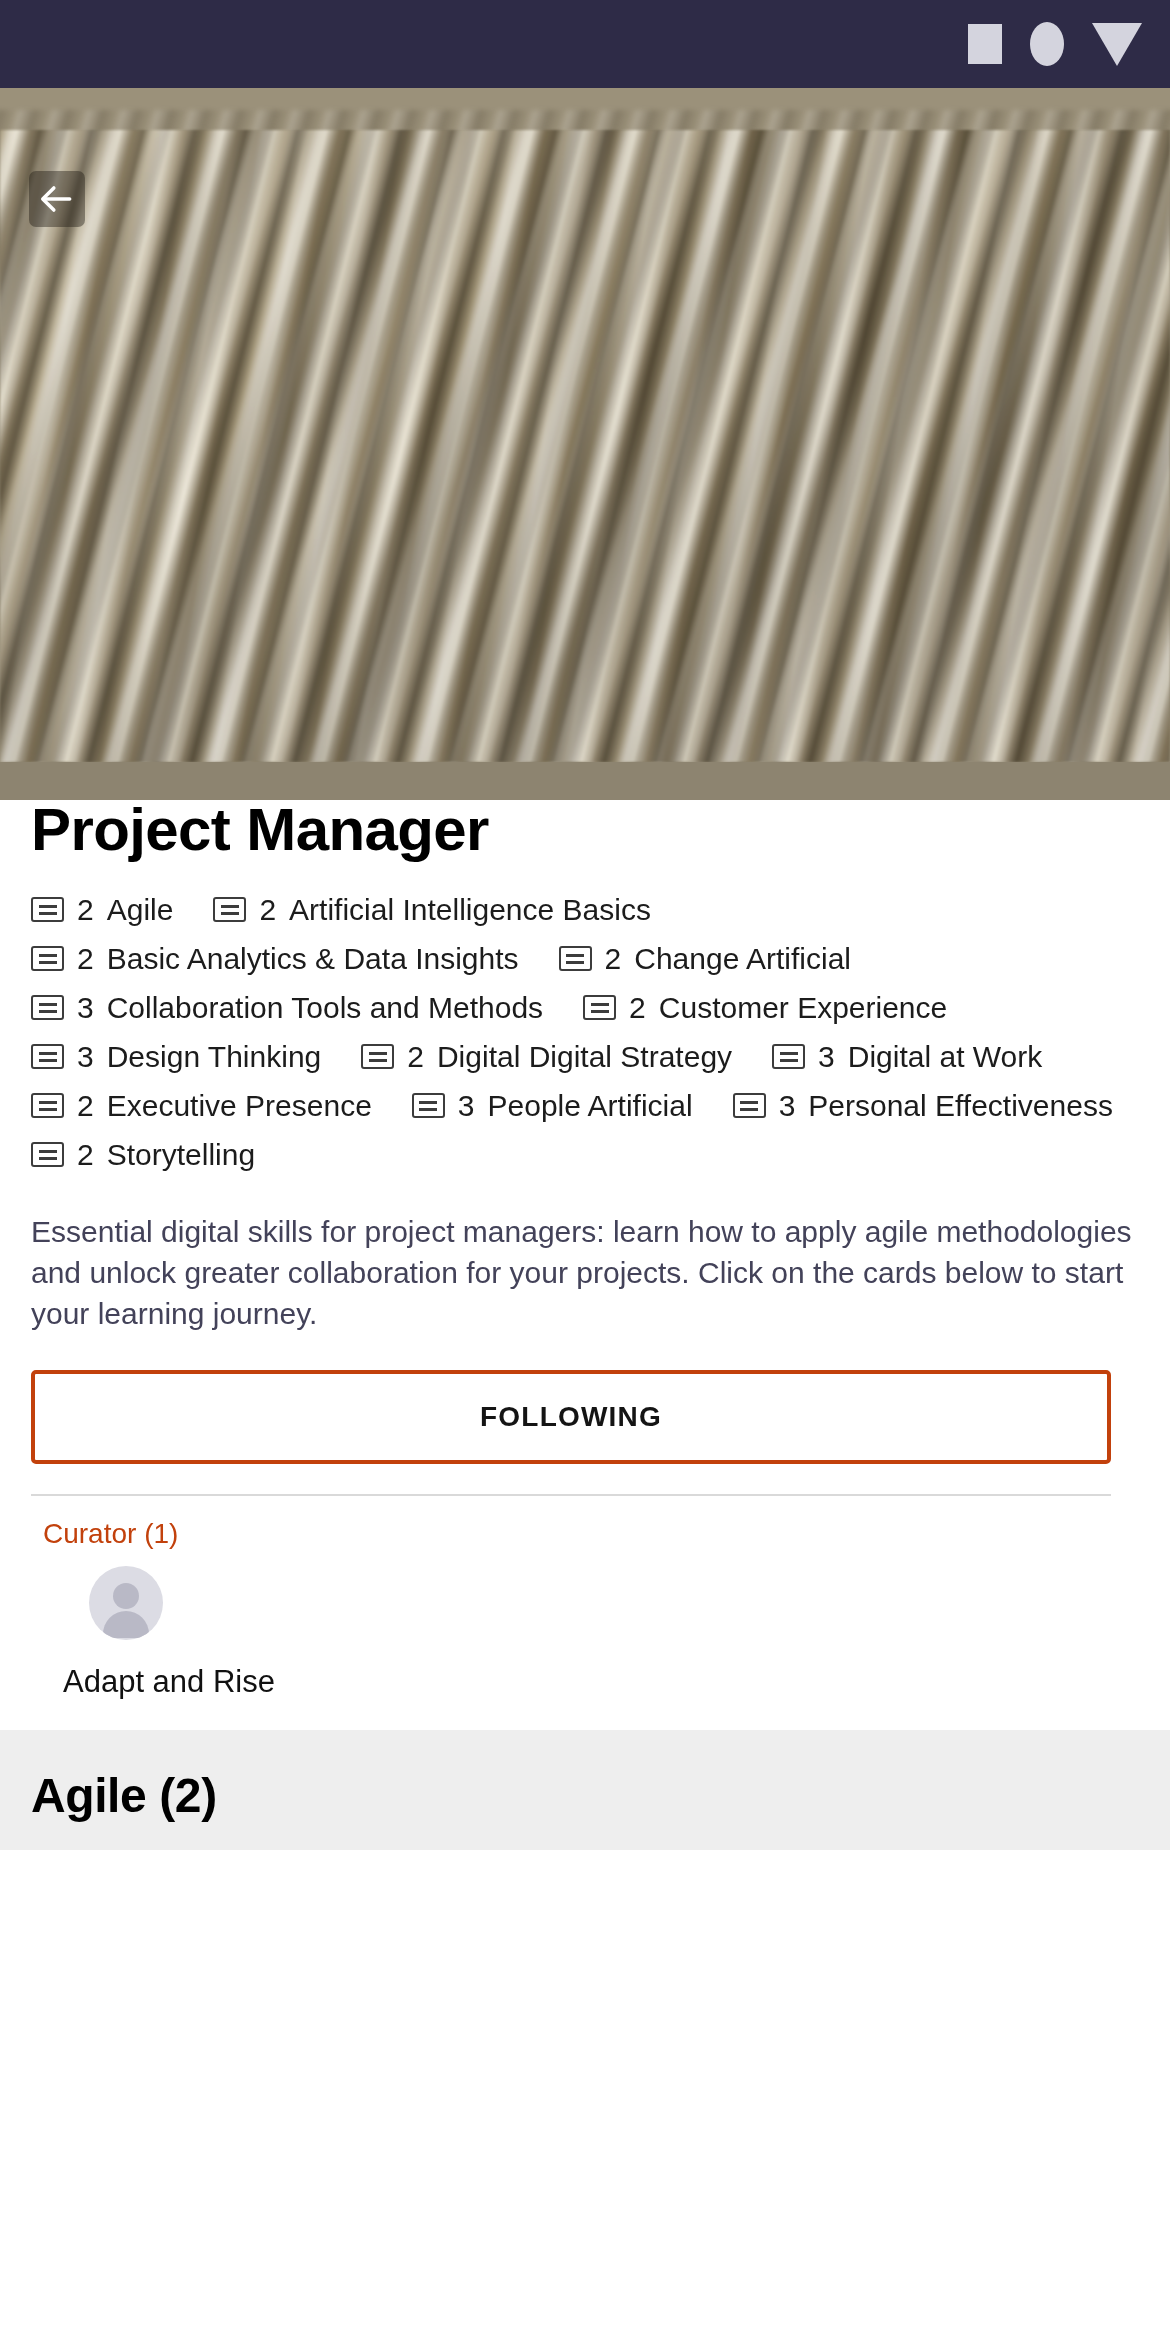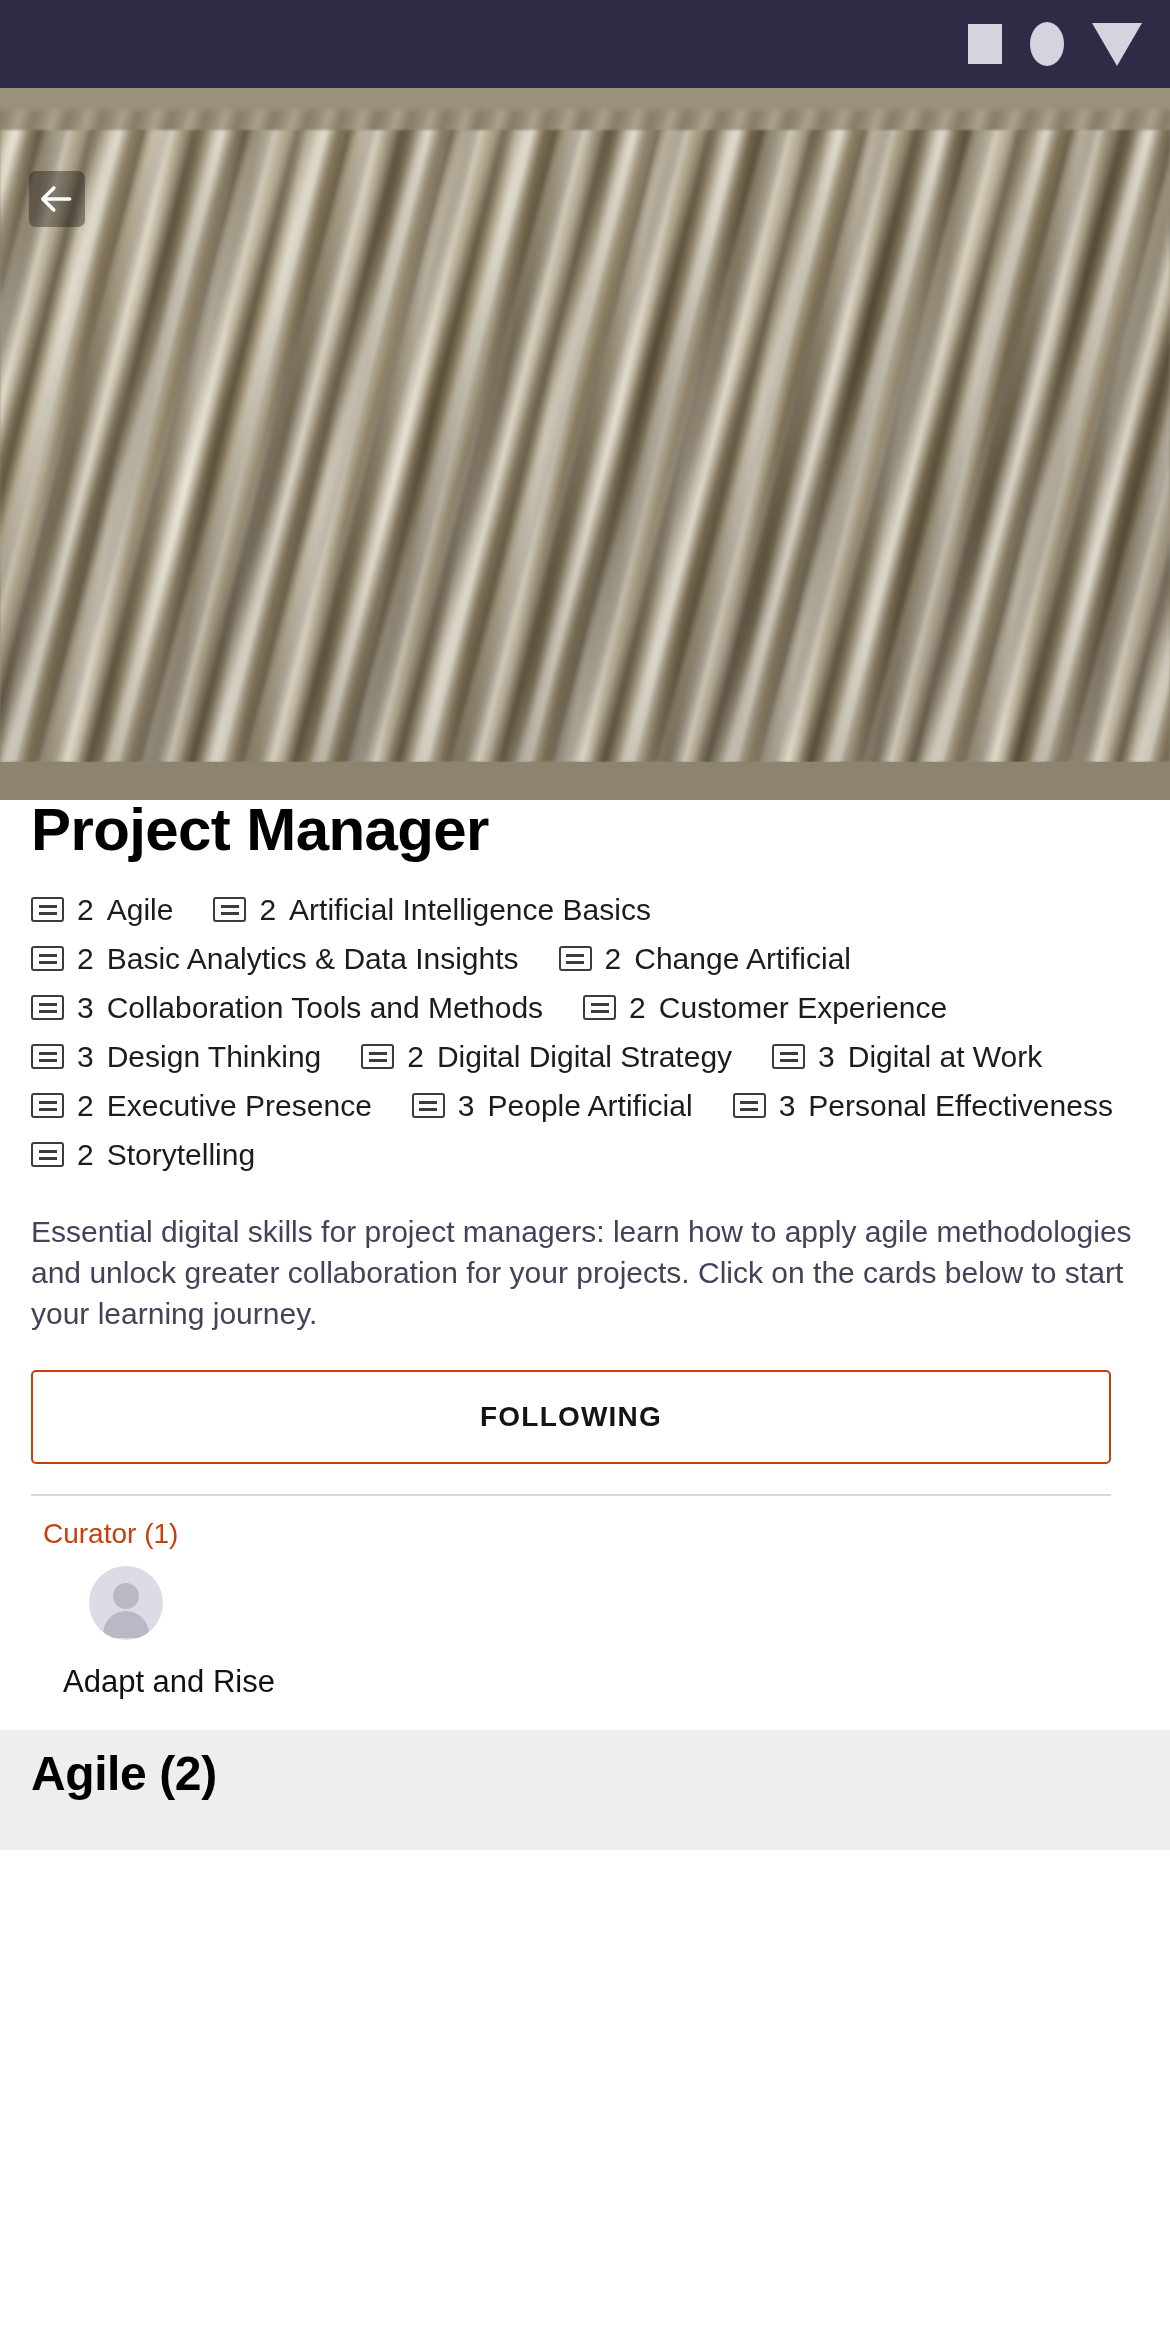--- a/index.html
+++ b/index.html
@@ -132,21 +132,21 @@
     font-size:30px;
     line-height:1.37;
     color:#434259;
     max-width:1110px;
   }
 
   .follow-btn{
     margin-top:36px;
     height:94px;
     width:1080px;
-    border:2px solid #c2410c;
+    border:4px solid #c2410c;
     border-radius:5px;
     background:#fff;
     display:flex; align-items:center; justify-content:center;
     font-size:28px;
     letter-spacing:1.2px;
     font-weight:600;
     color:#141414;
     cursor:pointer;
   }
 
@@ -190,21 +190,21 @@
   .curator-name{
     margin-top:24px;
     margin-left:-26px;
     font-size:31px;
     color:#111;
   }
 
   .section{
     margin-top:30px;
     background:#eeeeee;
-    padding:16px 31px 0 31px;
+    padding:38px 31px 0 31px;
     height:120px;
     overflow:hidden;
   }
   .section-title{
     font-size:48px;
     font-weight:700;
     color:#000;
     letter-spacing:-0.4px;
   }
 </style>

